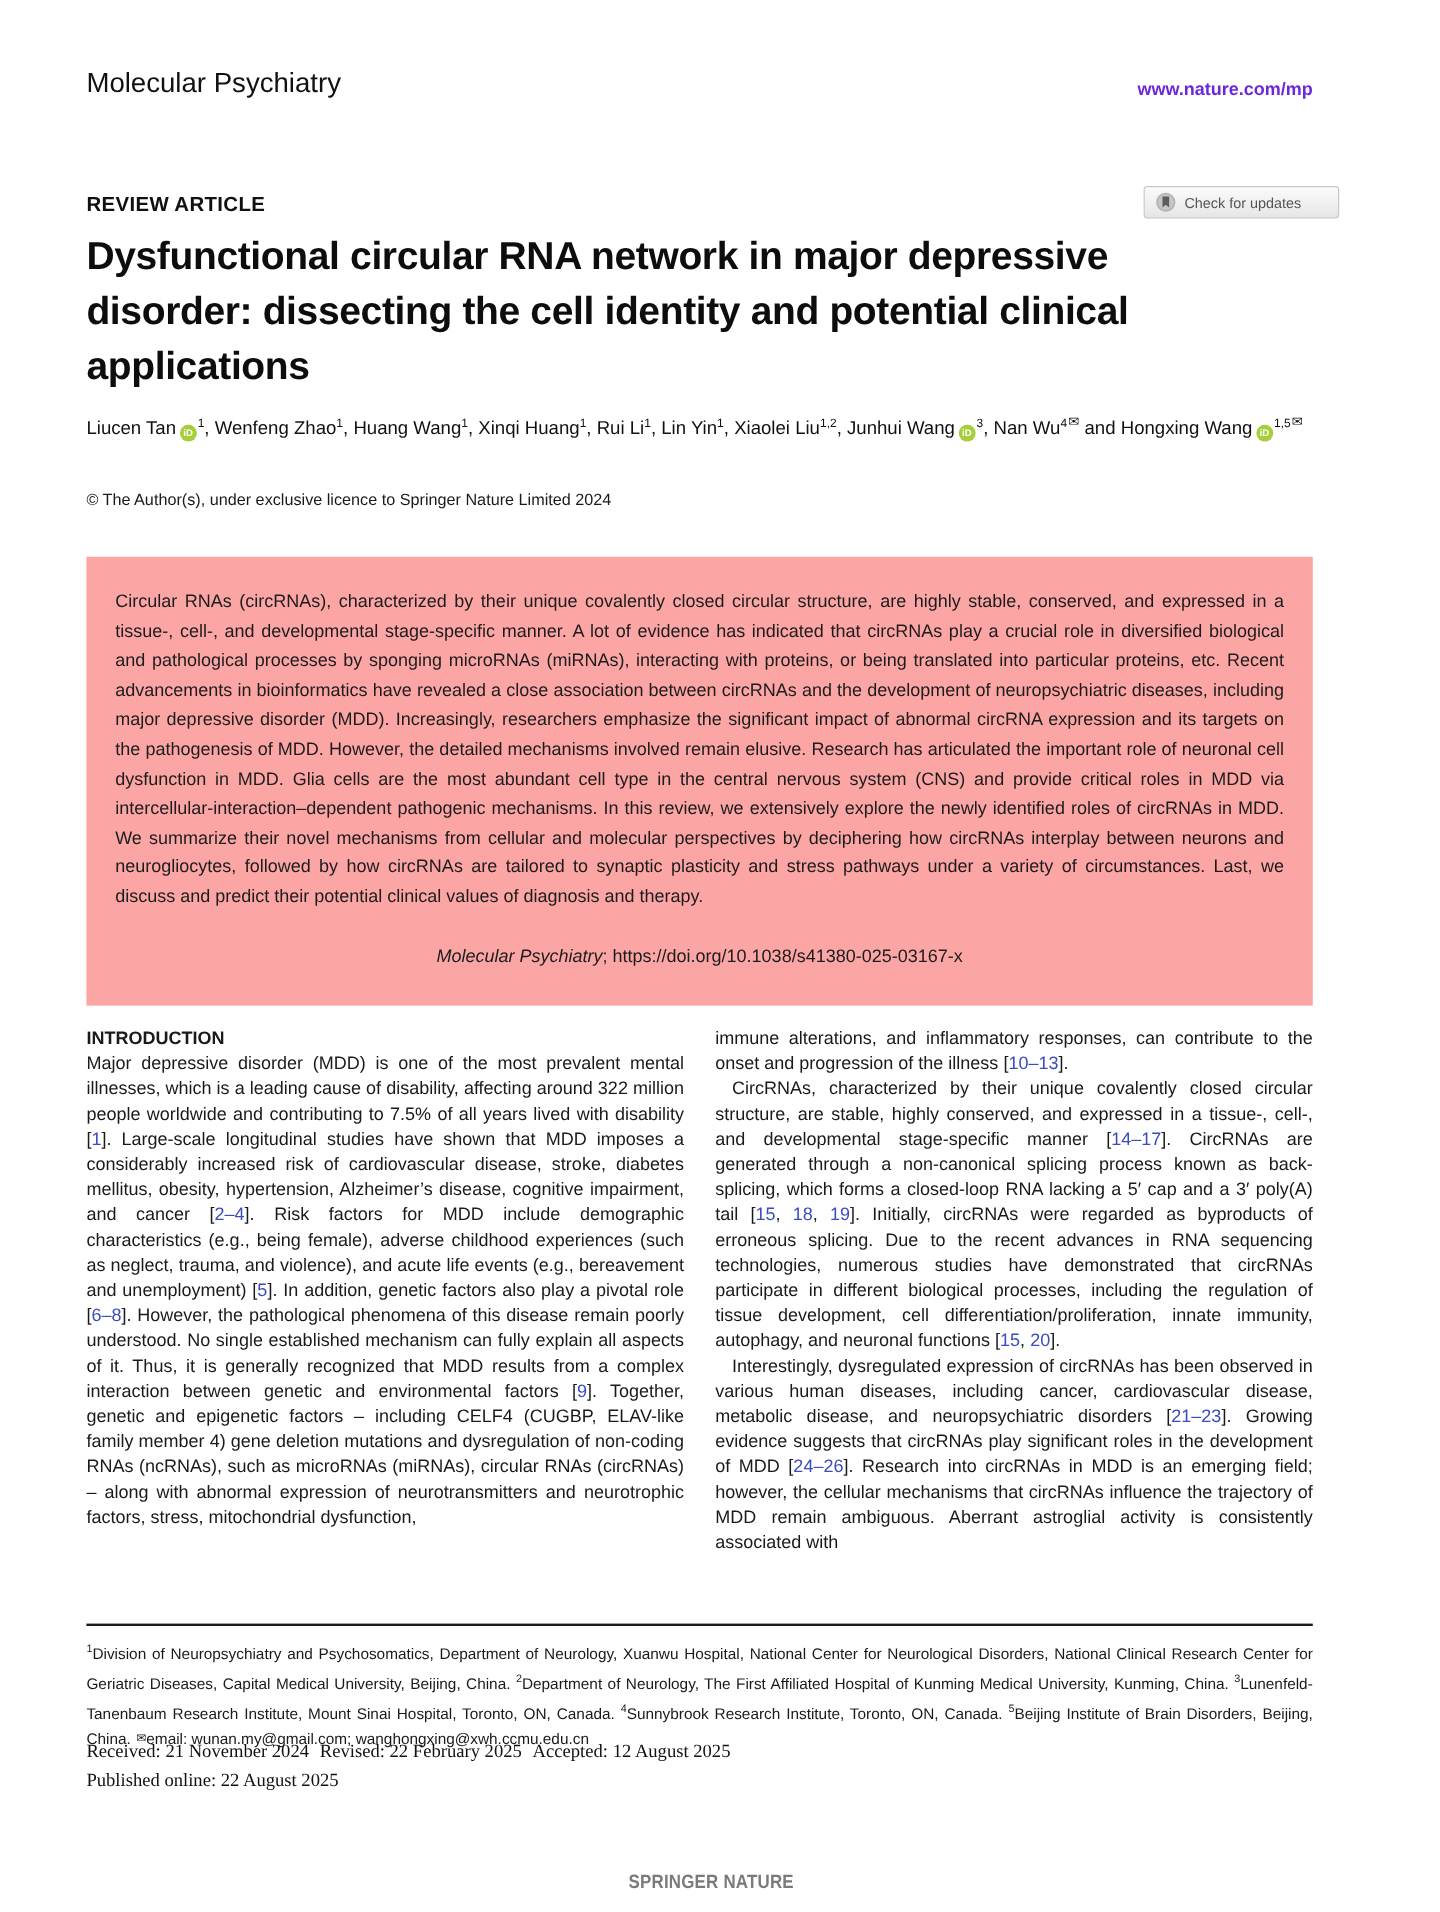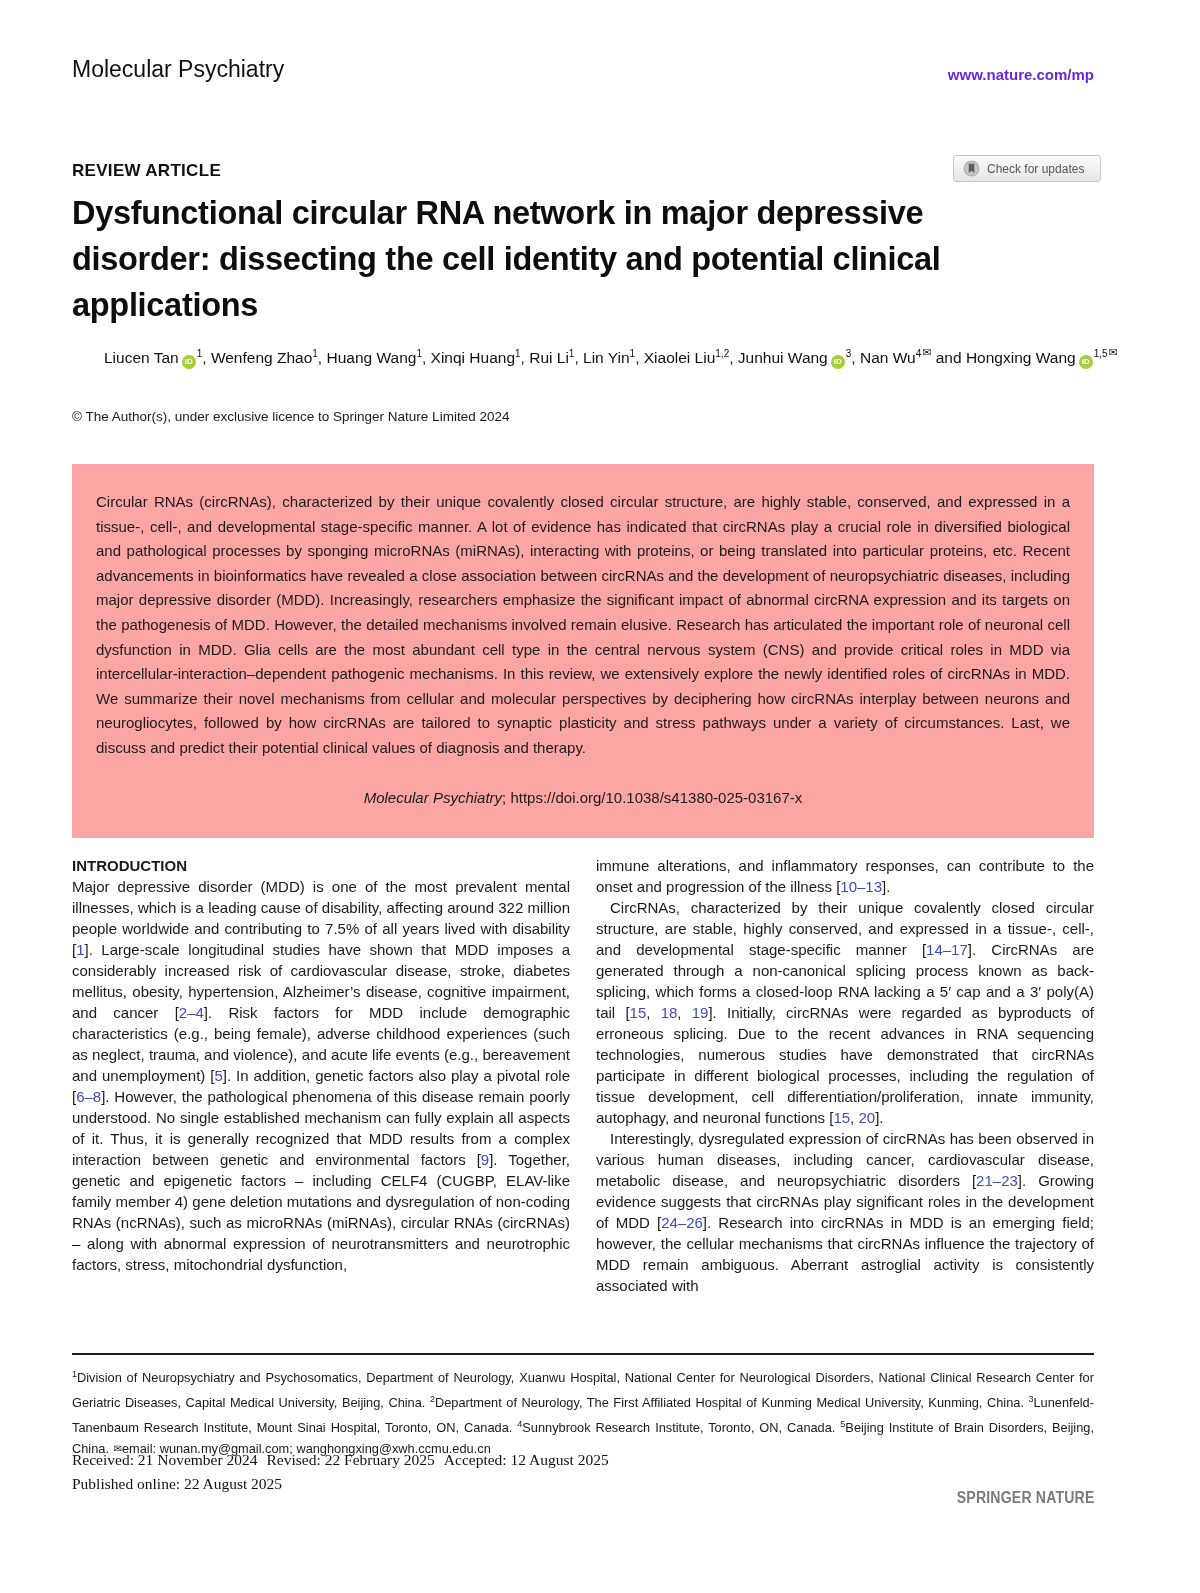--- a/index.html
+++ b/index.html
@@ -6,28 +6,28 @@
   body{width:1200px;height:1593px;font-family:"Liberation Sans",sans-serif;color:#1a1a1a;overflow:hidden;}
   .page{position:relative;width:1200px;height:1593px;background:#fff;}
 
   
   .hdr{position:absolute;top:56px;left:72px;width:1022px;display:flex;justify-content:space-between;align-items:flex-end;}
   .journal{font-size:23px;font-weight:400;letter-spacing:0;color:#111;}
   .siteurl{font-size:15px;font-weight:700;color:#6d28d9;}
 
   
   .kind{position:absolute;top:161px;left:72px;font-size:17px;font-weight:700;letter-spacing:.3px;color:#111;}
-  .badge{position:absolute;top:155px;left:953px;width:148px;height:27px;display:flex;align-items:center;gap:7px;
+  .badge{position:absolute;top:155px;left:953px;width:163px;height:27px;display:flex;align-items:center;gap:7px;
          background:linear-gradient(#fbfbfb,#e6e6e6);border:1px solid #c8c8c8;border-radius:3px;
          box-sizing:border-box;padding:0 9px;cursor:pointer;}
   .badge span{font-size:12px;color:#555;}
   .title{position:absolute;top:190px;left:72px;width:1060px;font-size:32.5px;line-height:46px;font-weight:700;letter-spacing:-.3px;color:#0d0d0d;}
   .title div{white-space:nowrap;}
 
-  .authors{position:absolute;top:346px;left:72px;width:1020px;font-size:15.5px;line-height:23px;color:#111;margin-left:32px;}
+  .authors{position:absolute;top:346px;left:72px;width:1020px;font-size:15.5px;line-height:23px;color:#111;}
   .authors sup{font-size:10px;vertical-align:super;line-height:0;}
   .orcid{display:inline-flex;align-items:center;justify-content:center;width:14px;height:14px;border-radius:50%;
          background:#a6ce39;color:#fff;font-size:8px;font-weight:700;vertical-align:-1px;margin:0 1px 0 3px;cursor:pointer;}
   .env{font-size:11px;vertical-align:1px;margin-left:1px;cursor:pointer;}
 
   .copyright{position:absolute;top:409px;left:72px;font-size:13.5px;color:#1a1a1a;}
 
   
   .abs{position:absolute;top:464px;left:72px;width:1022px;box-sizing:border-box;background:#fca5a5;
        padding:26px 24px 28px 24px;}
@@ -48,21 +48,21 @@
   .fnblock p{margin:0;font-size:12.8px;line-height:21.5px;text-align:justify;color:#1a1a1a;}
   .fnblock sup{font-size:9px;}
   .fnblock .env{font-size:10px;}
   .email{color:#1a1a1a;cursor:pointer;}
 
   
   .dates{position:absolute;top:1448px;left:72px;font-family:"Liberation Serif",serif;font-size:15.5px;line-height:24px;color:#111;}
   .dates span{margin-right:9px;}
 
   
-  .pub{position:absolute;top:1489px;left:72px;width:1022px;text-align:right;}
+  .pub{position:absolute;top:1560px;left:72px;width:1022px;text-align:center;}
   .pub span{display:inline-block;font-size:16px;font-weight:700;color:#7a7a7a;letter-spacing:.2px;
             transform:scaleX(.88);transform-origin:right center;}
 </style>
 </head>
 <body>
 
 <div class="page">
 
   <div class="hdr">
     <span class="journal">Molecular Psychiatry</span>

